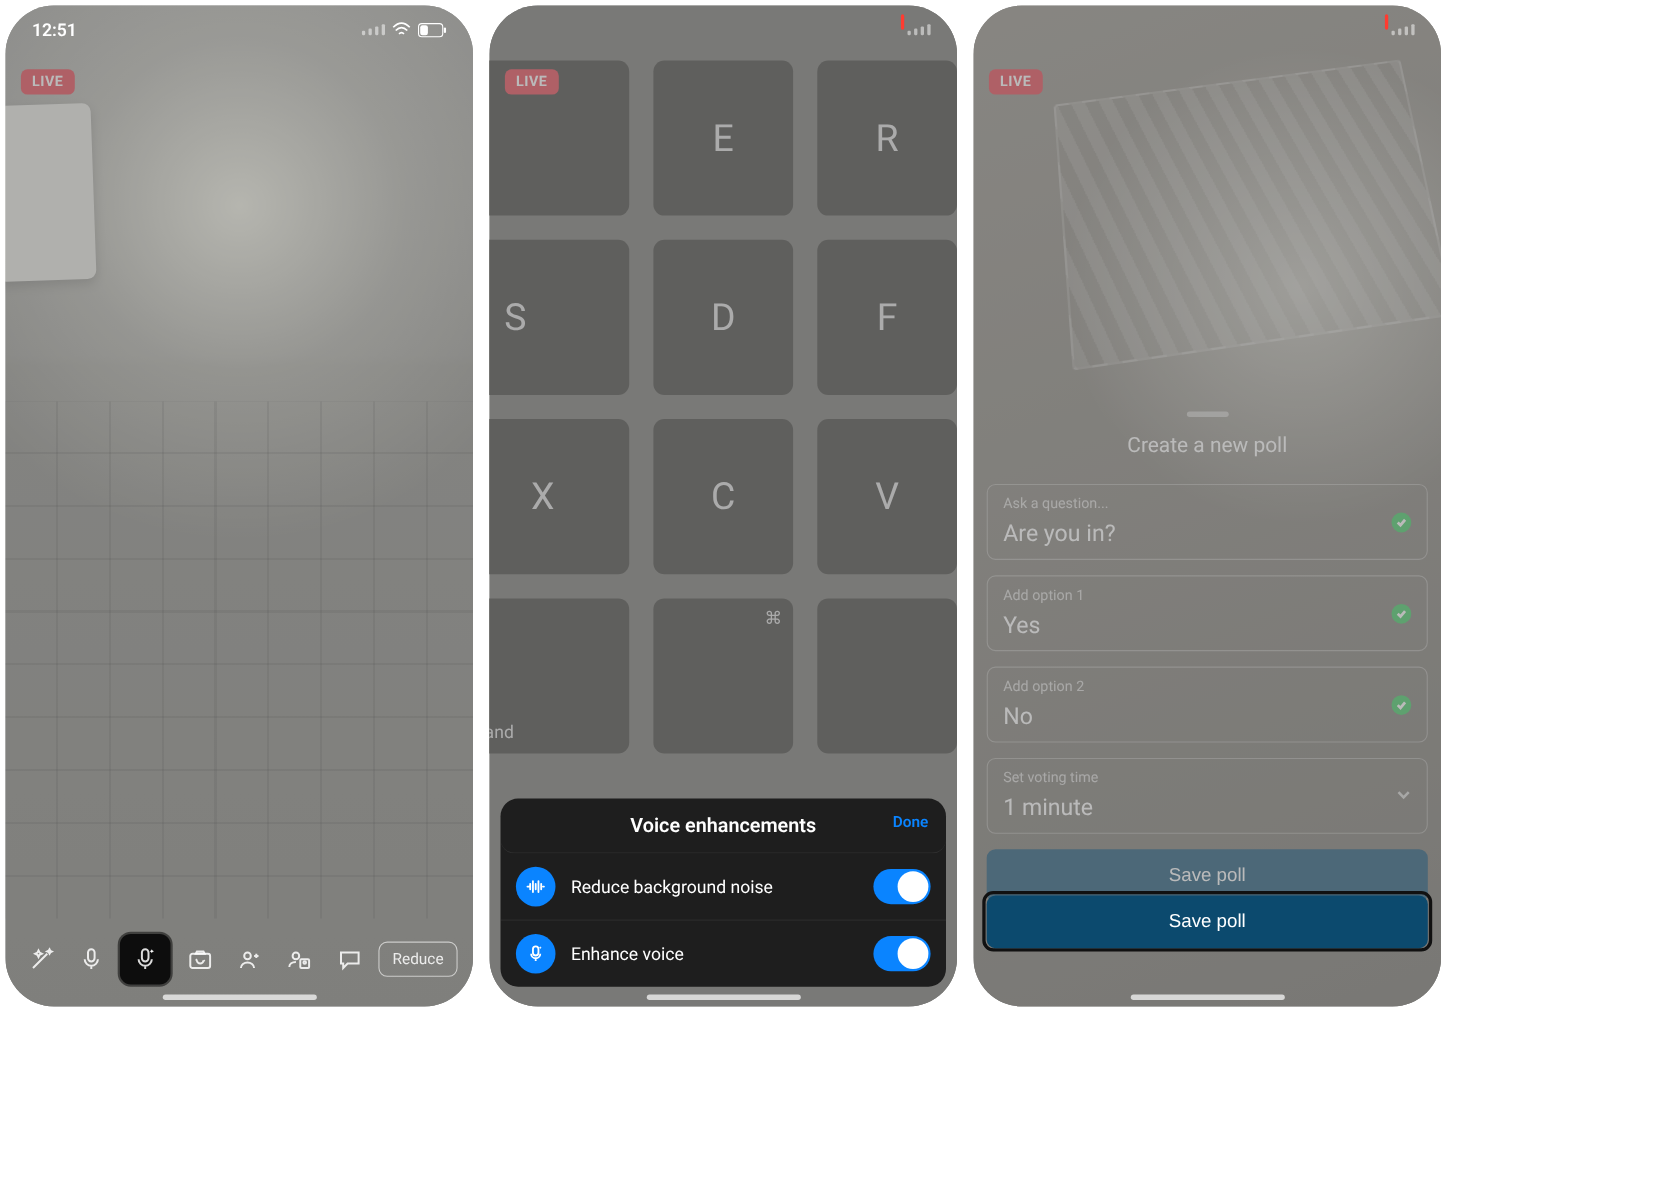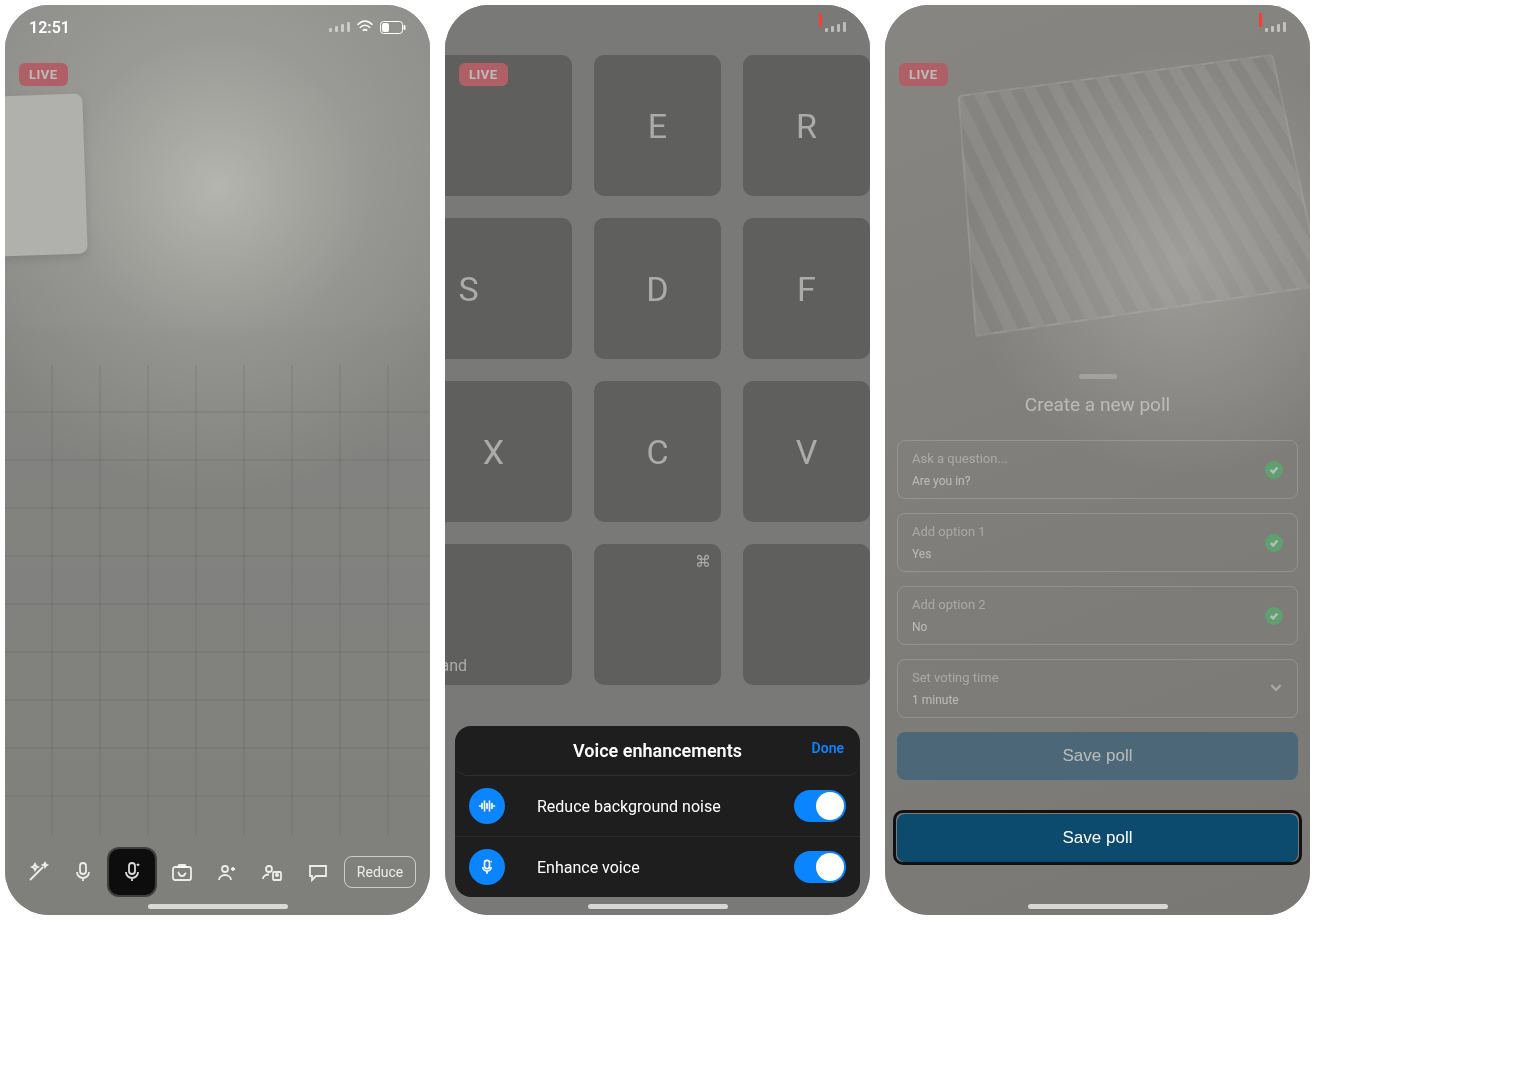--- a/index.html
+++ b/index.html
@@ -172,21 +172,21 @@
   .sheet-voice .done {
     position: absolute;
     right: 16px; top: 14px;
     color: #0a84ff;
     font-size: 14px;
   }
   .sheet-row {
     display: flex;
     align-items: center;
     padding: 12px 14px;
-    gap: 32px;
+    gap: 14px;
     border-bottom: 1px solid rgba(255,255,255,0.06);
     justify-content: space-between;
   }
   .sheet-row:last-child { border-bottom: none; }
   .row-icon {
     width: 36px; height: 36px;
     border-radius: 50%;
     background: #0a84ff;
     display: flex;
     align-items: center;
@@ -265,21 +265,21 @@
     margin-bottom: 14px;
     position: relative;
   }
   .poll-field .label {
     color: rgba(255,255,255,0.7);
     font-size: 13px;
     margin-bottom: 8px;
   }
   .poll-field .value {
     color: #fff;
-    font-size: 12px;
+    font-size: 21px;
   }
   .check-icon {
     position: absolute;
     right: 14px; top: 50%;
     transform: translateY(-50%);
     width: 18px; height: 18px;
     background: #34c759;
     border-radius: 50%;
     display: flex; align-items: center; justify-content: center;
   }

